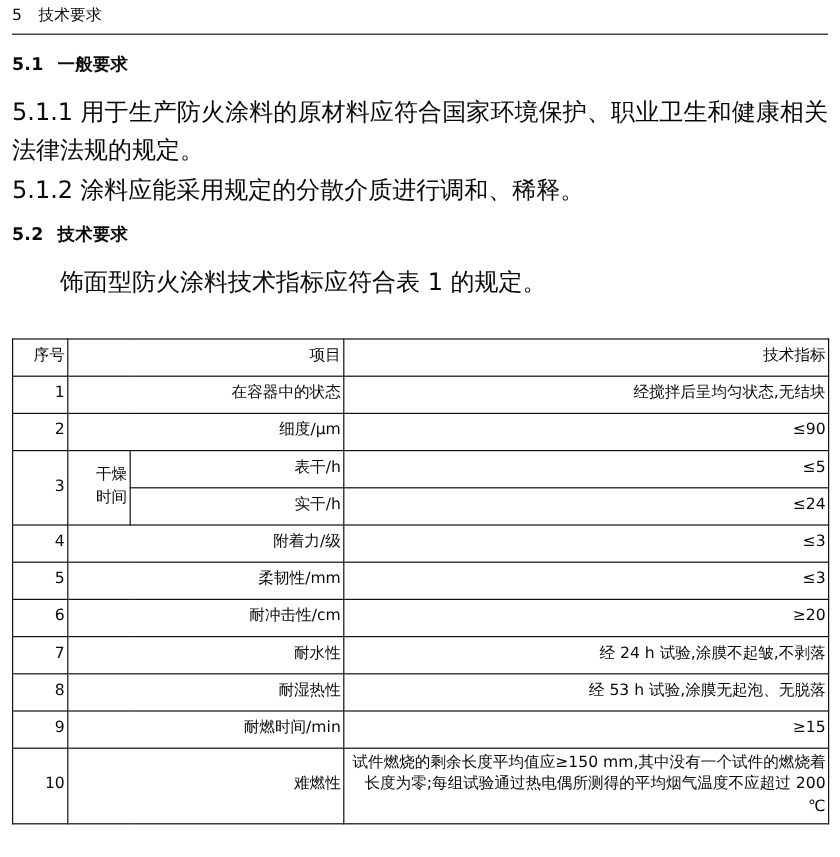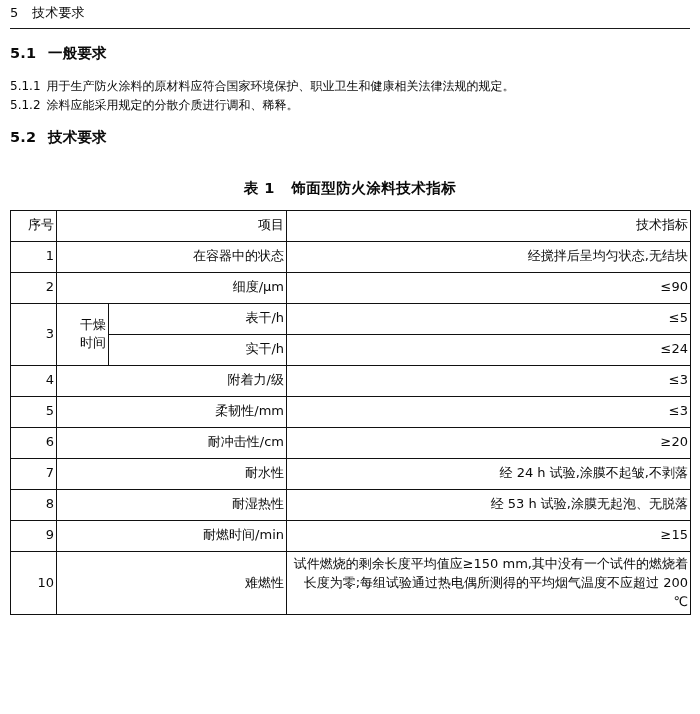--- a/index.html
+++ b/index.html
@@ -54,21 +54,21 @@
     letter-spacing: 0.2px;
   }
   h2.subclause .num {
     display: inline-block;
     width: 38px;
   }
   .gap-1 { height: 22px; }
   .gap-2 { height: 14px; }
   .gap-3 { height: 12px; }
   .para {
-    font-size: 12px;
+    font-size: 20px;
     line-height: 1.62;
     margin: 0;
     text-align: justify;
     text-justify: inter-ideograph;
   }
   .para .pnum {
     margin-right: 6px;
   }
   .para.indent {
     text-indent: 2em;
@@ -148,26 +148,24 @@
 
 
     <div class="gap-3"></div>
 
     <h2 class="subclause">
       <span class="num">5.2</span><span>技术要求</span>
     </h2>
 
     <div class="gap-2"></div>
 
+    <p class="para indent">饰面型防火涂料技术指标应符合表 1 的规定。</p>
 
     <div style="height:18px"></div>
 
-    <p class="tbl-title">
-      <span>表 1</span>&nbsp;&nbsp;&nbsp;<span>饰面型防火涂料技术指标</span>
-    </p>
 
     <table class="spec">
       <colgroup>
         <col class="col-no">
         <col class="col-item-a">
         <col class="col-item-b">
         <col class="col-idx">
       </colgroup>
       <thead>
         <tr>

